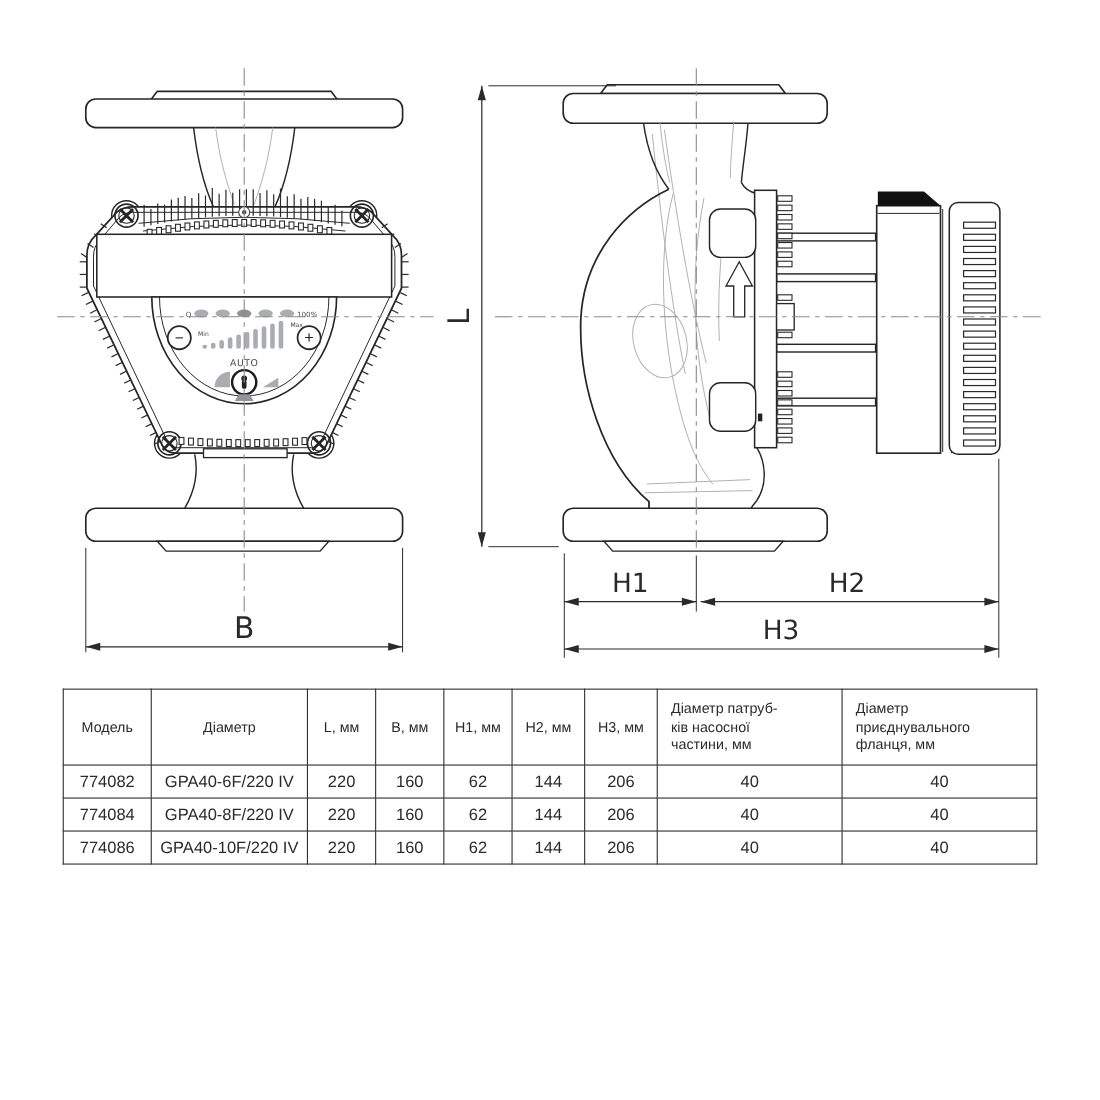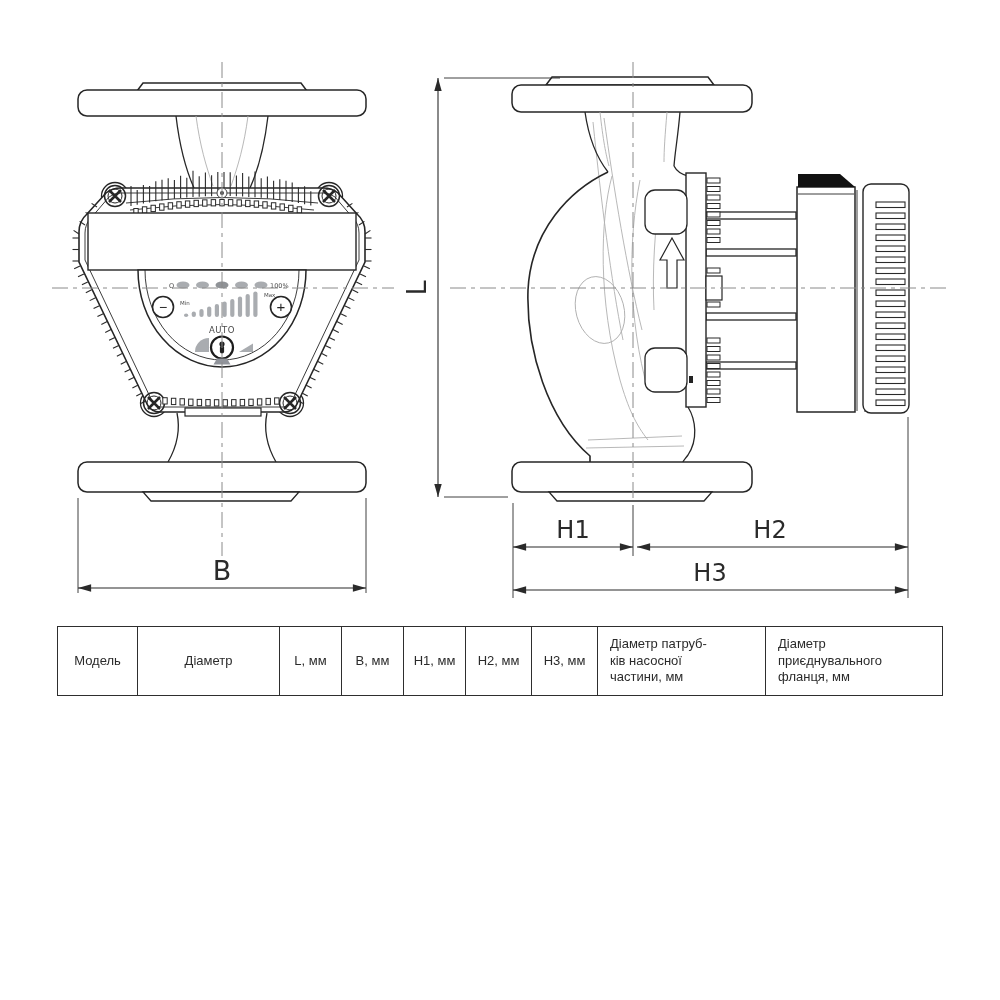--- a/index.html
+++ b/index.html
@@ -426,15 +426,48 @@
       <th>H3, мм</th>
       <th class="hleft">Діаметр патруб-
 ків насосної
 частини, мм</th>
       <th class="hleft">Діаметр
 приєднувального
 фланця, мм</th>
     </tr>
   </thead>
   <tbody>
+    <tr>
+      <td>774082</td>
+      <td>GPA40-6F/220 IV</td>
+      <td>220</td>
+      <td>160</td>
+      <td>62</td>
+      <td>144</td>
+      <td>206</td>
+      <td>40</td>
+      <td>40</td>
+    </tr>
+    <tr>
+      <td>774084</td>
+      <td>GPA40-8F/220 IV</td>
+      <td>220</td>
+      <td>160</td>
+      <td>62</td>
+      <td>144</td>
+      <td>206</td>
+      <td>40</td>
+      <td>40</td>
+    </tr>
+    <tr>
+      <td>774086</td>
+      <td>GPA40-10F/220 IV</td>
+      <td>220</td>
+      <td>160</td>
+      <td>62</td>
+      <td>144</td>
+      <td>206</td>
+      <td>40</td>
+      <td>40</td>
+    </tr>
   </tbody>
 </table>
 </div>
 
 </body></html>

